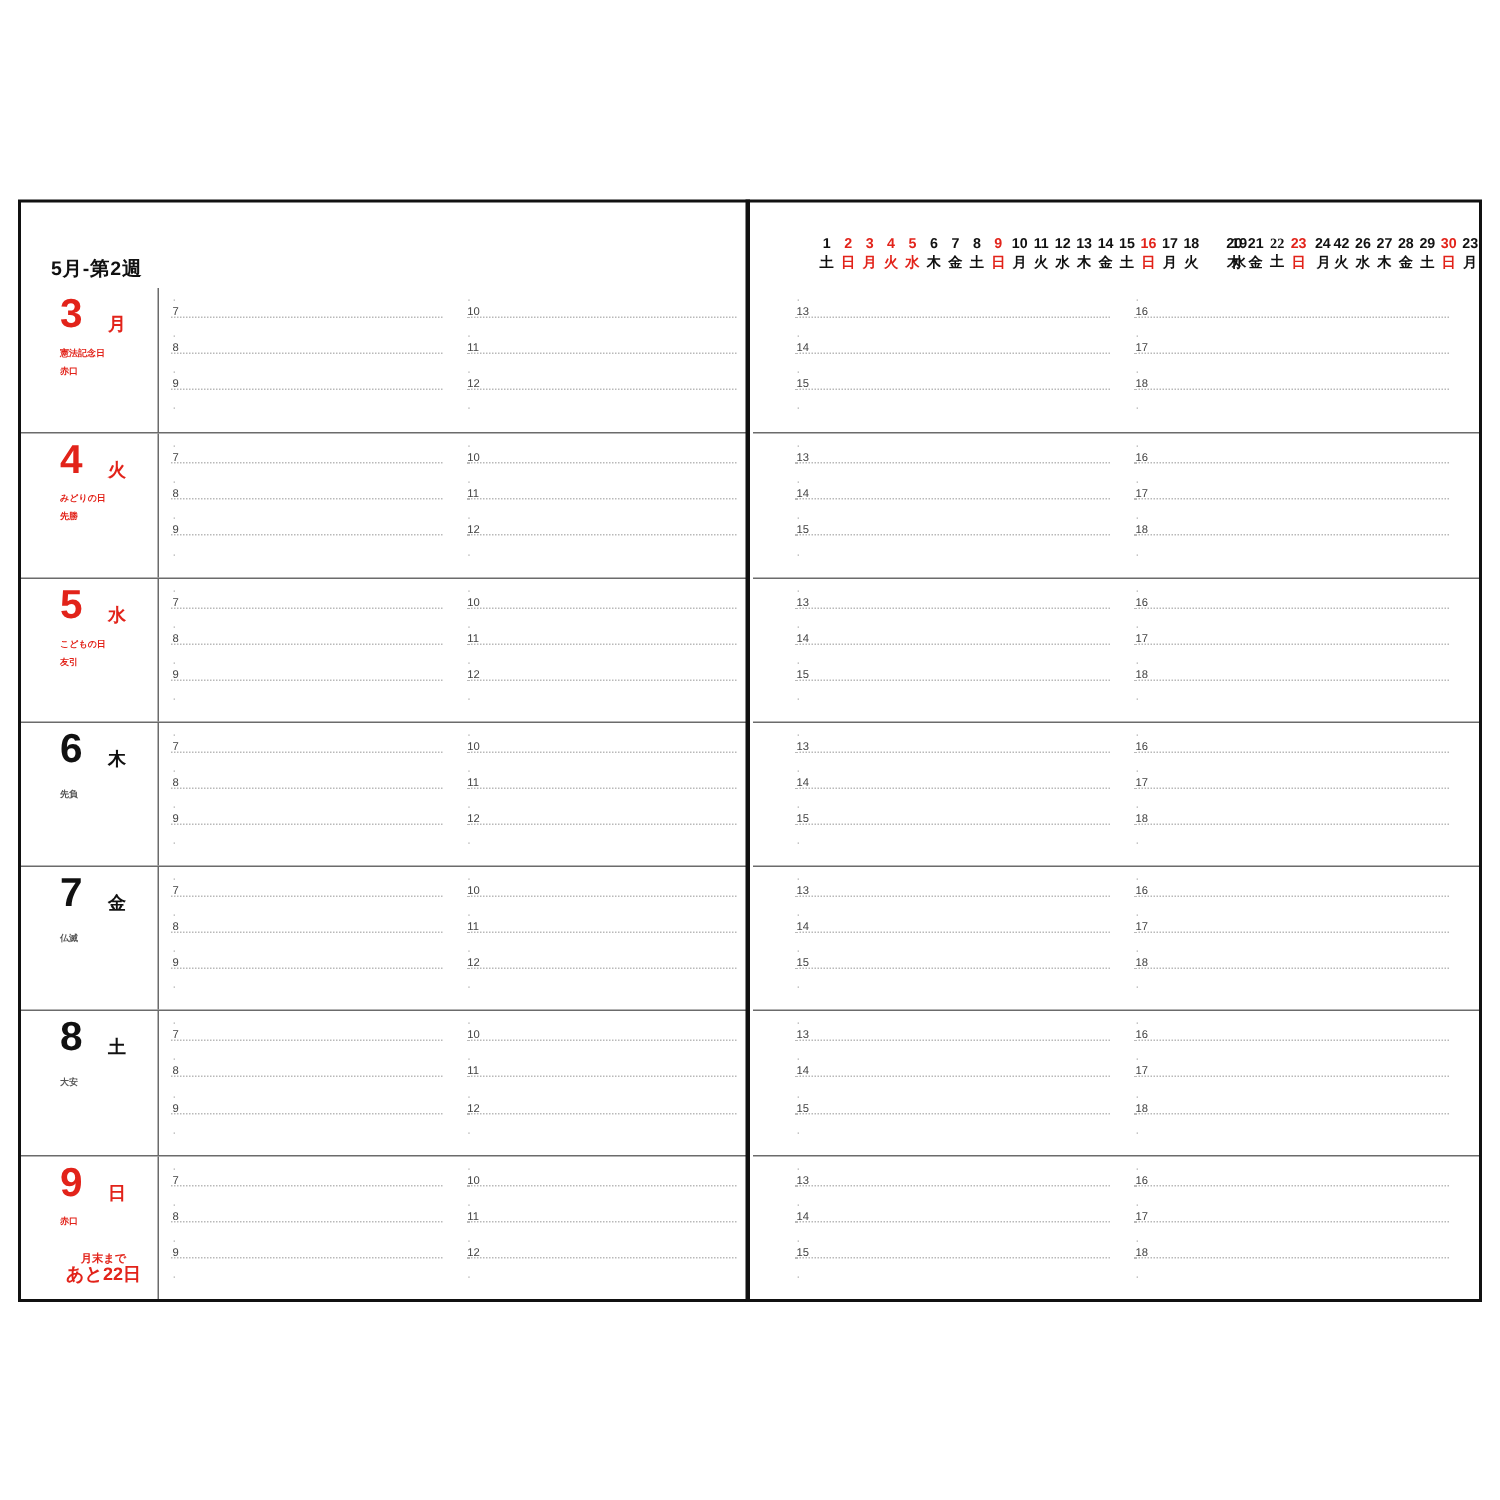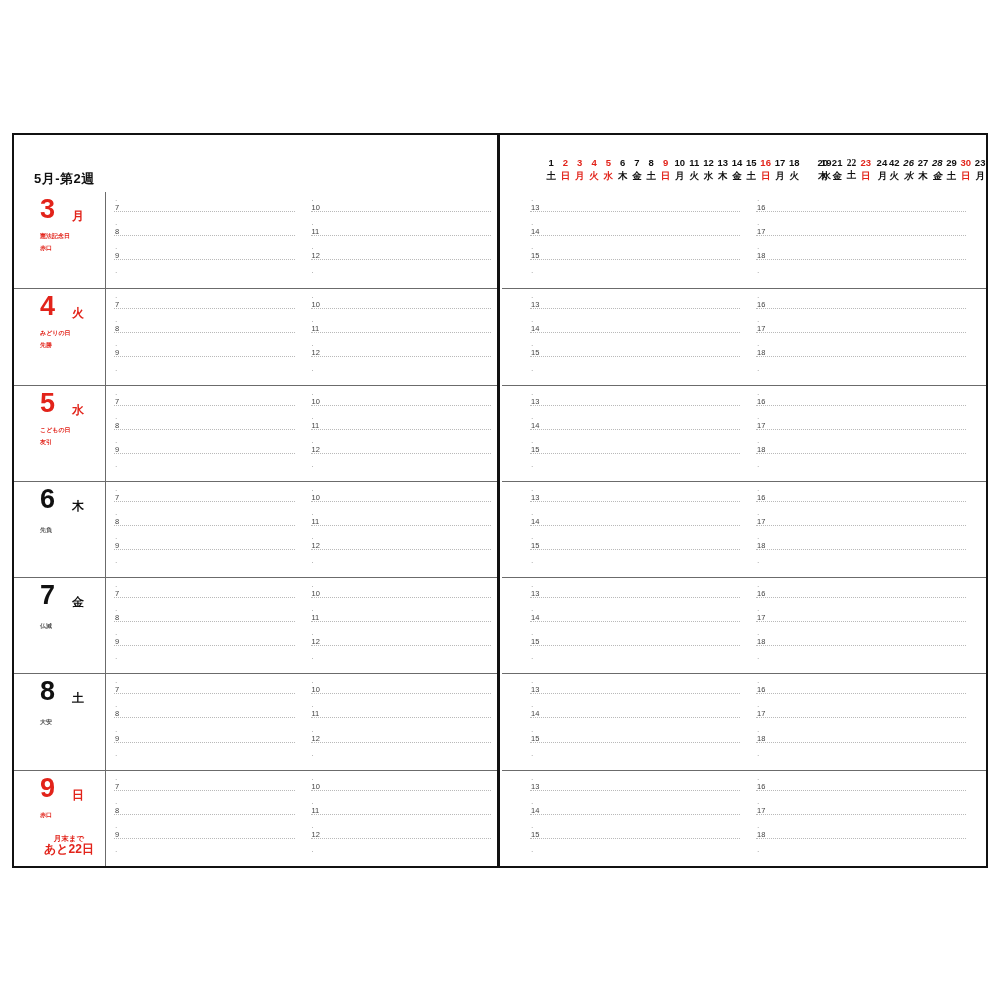--- a/index.html
+++ b/index.html
@@ -704,29 +704,29 @@
             <span class="wd">日</span>
           </div>
           <div class="mcell blk" style="left: 328.9px; text-align: right;">
             <span class="num">24</span>
             <span class="wd">月</span>
           </div>
           <div class="mcell blk" style="left: 343.2px;">
             <span class="num">42</span>
             <span class="wd">火</span>
           </div>
-          <div class="mcell blk" style="left: 357.5px; font-style: italic;">
+          <div class="mcell blk" style="left: 357.5px;">
             <span class="num">26</span>
             <span class="wd">水</span>
           </div>
           <div class="mcell blk" style="left: 371.8px;">
             <span class="num">27</span>
             <span class="wd">木</span>
           </div>
-          <div class="mcell blk" style="left: 386.1px; font-style: italic;">
+          <div class="mcell blk" style="left: 386.1px;">
             <span class="num">28</span>
             <span class="wd">金</span>
           </div>
           <div class="mcell blk" style="left: 400.4px;">
             <span class="num">29</span>
             <span class="wd">土</span>
           </div>
           <div class="mcell red" style="left: 414.7px;">
             <span class="num">30</span>
             <span class="wd">日</span>

